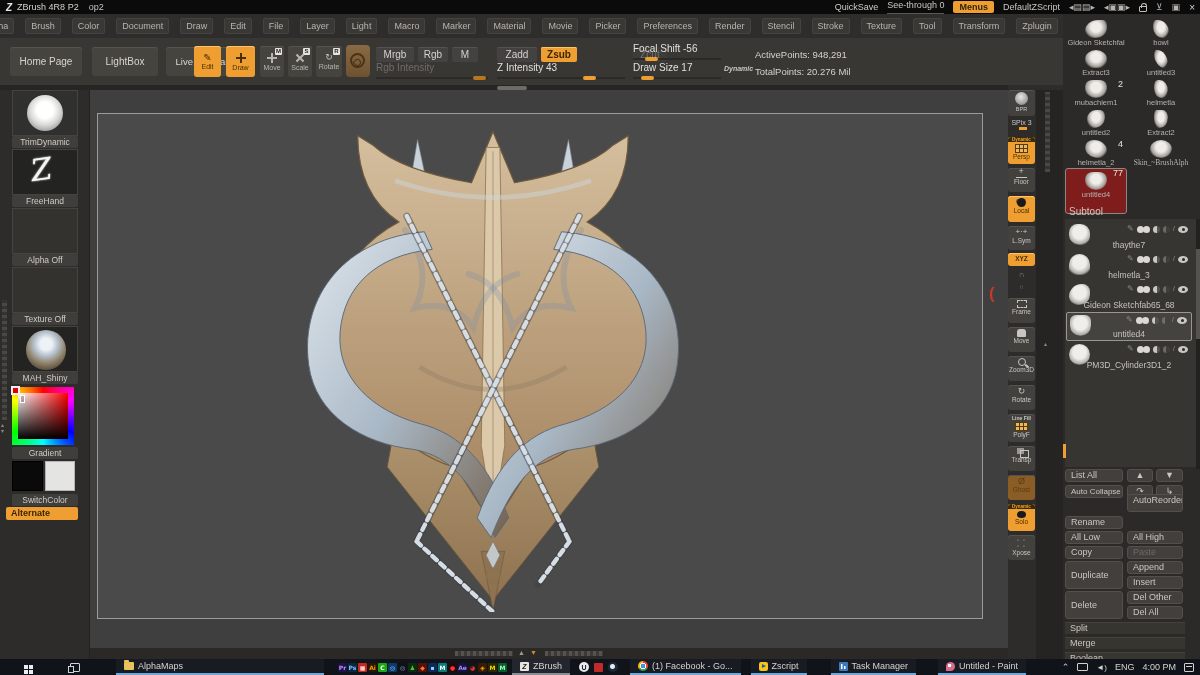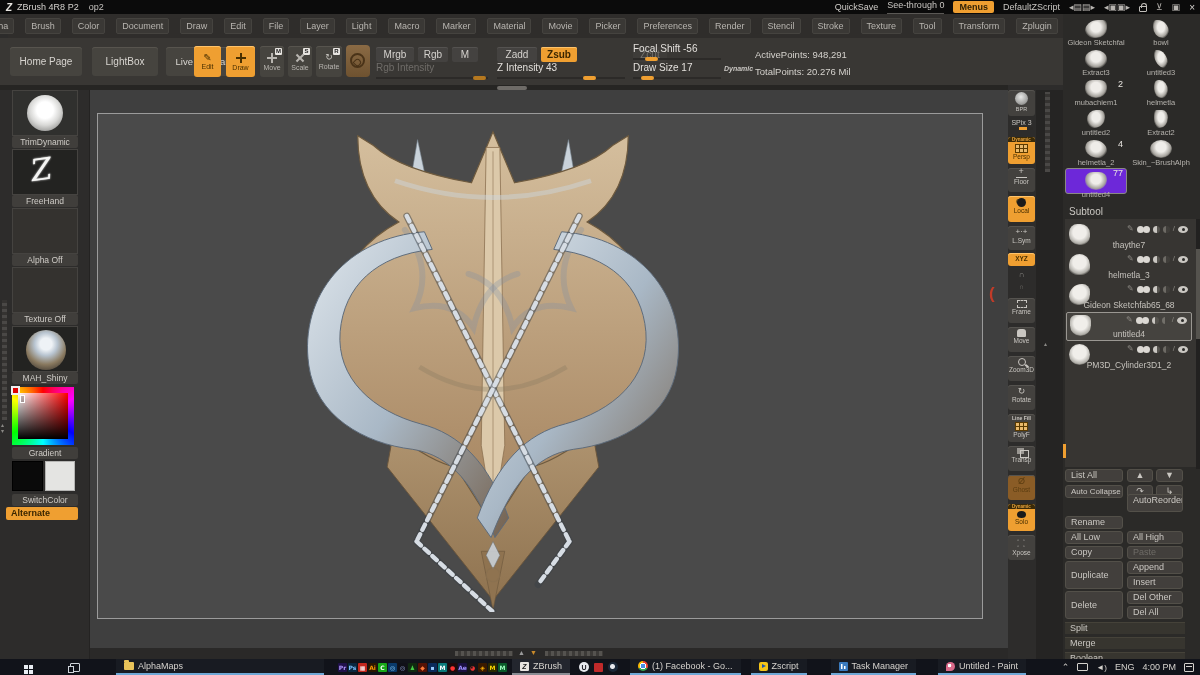--- a/index.html
+++ b/index.html
@@ -130,21 +130,21 @@
   .gi-mag::after{content:"";position:absolute;left:6px;top:6px;width:4px;height:1.5px;background:#c9c6c1;transform:rotate(40deg);}
   .gi-sq2{width:10px;height:8px;position:relative;}
   .gi-sq2::before{content:"";position:absolute;left:0;top:0;width:7px;height:6px;background:#9a97б2;background:#9a9792;}
   .gi-sq2::after{content:"";position:absolute;left:3px;top:2px;width:7px;height:6px;border:1px solid #c9c6c1;}
   .gi-rot{font-size:9px;line-height:9px;color:#c9c6c1;}
   .gi-dots4{font-size:6px;letter-spacing:1px;line-height:6px;color:#c9c6c1;}
 
   
   .rpanel{position:absolute;left:1063px;top:14px;width:137px;height:645px;background:#2b2a28;overflow:hidden;}
   .tp-cell{position:absolute;width:60px;height:29px;text-align:center;}
-  .tp-cell.sel{left:2px;top:154px;width:62px;height:26px;background:#6d28d9;border:1px solid #8a8884;border-radius:3px;}
+  .tp-cell.sel{left:2px;top:154px;width:62px;height:46px;background:#7f1d1d;border:1px solid #8a8884;border-radius:3px;}
   .tp-thumb{width:22px;height:18px;margin:0 auto;
       background:radial-gradient(ellipse at 50% 40%,#efede9 0 32%,#a5a29c 62%,rgba(58,56,52,0) 78%);}
   .tp-name{display:block;margin-top:0;font-size:7.5px;color:#b5b2ad;white-space:nowrap;overflow:hidden;}
   .tp-badge{position:absolute;right:3px;top:-1px;font-size:9px;color:#e8e5e0;}
   .st-title{position:absolute;left:6px;top:192px;font-size:10px;color:#cac7c2;}
   .st-list{position:absolute;left:2px;top:205px;width:131px;height:248px;background:#373532;}
   .st-row{position:absolute;left:1px;width:126px;height:29px;}
   .st-row.sel{background:#45433f;border:1px solid #9a9792;border-radius:2px;}
   .st-thumb{position:absolute;left:3px;top:2px;width:21px;height:21px;border-radius:40% 45% 42% 48%;
       background:radial-gradient(circle at 50% 40%,#f0eeea 0 40%,#b0aea8 68%,rgba(69,67,63,0) 82%);}
@@ -510,21 +510,21 @@
     </div>
     <div class="tp-cell" style="left:68px;top:96px;">
       <div class="tp-thumb" style="border-radius:20% 50% 70% 30%;width:14px;"></div>
       <span class="tp-name">Extract2</span>
     </div>
     <div class="tp-cell" style="left:3px;top:126px;">
       <span class="tp-badge">4</span>
       <div class="tp-thumb" style="border-radius:40% 60% 30% 60%;"></div>
       <span class="tp-name">helmetla_2</span>
     </div>
-    <div class="tp-cell" style="left:68px;top:126px;">
+    <div class="tp-cell" style="left:68px;top:126px;font-family:Liberation Serif, serif;">
       <div class="tp-thumb" style="border-radius:50%;"></div>
       <span class="tp-name">Skin_~BrushAlph</span>
     </div>
     <div class="tp-cell sel">
       <span class="tp-badge">77</span>
       <div class="tp-thumb" style="margin-top:3px;border-radius:40% 40% 55% 55%;"></div>
       <span class="tp-name">untitled4</span>
     </div>
 
     <span class="st-title">Subtool</span>

